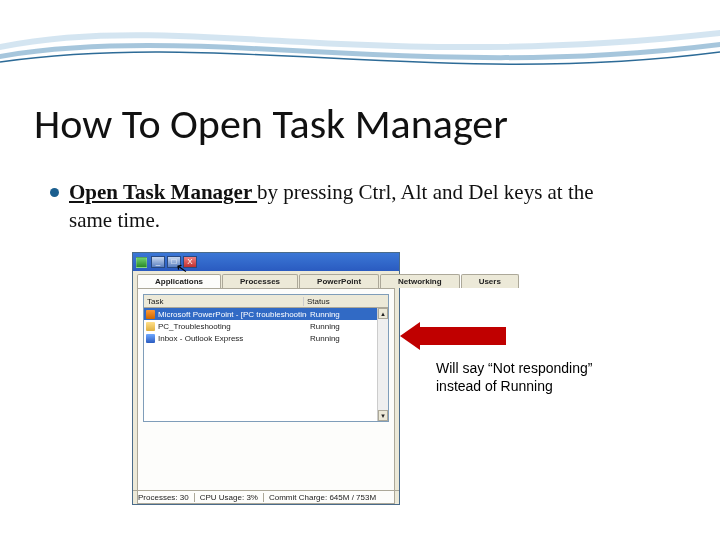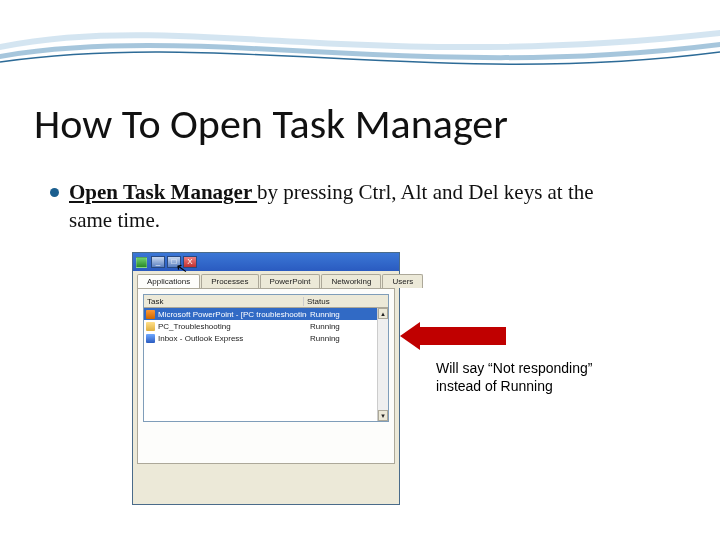--- a/index.html
+++ b/index.html
@@ -98,36 +98,37 @@
     font-size: 8px;
   }
   .tm-menu-item { cursor: pointer; }
   .tm-tabs {
     display: flex;
     padding: 3px 4px 0 4px;
     gap: 0;
     font-size: 8px;
   }
   .tm-tab {
-    padding: 2px 9px;
+    padding: 2px 17px;
     background: #ece9d8;
     border: 1px solid #aca899;
     border-bottom: none;
     border-radius: 2px 2px 0 0;
     cursor: pointer;
     margin-right: 1px;
     position: relative;
     white-space: nowrap;
+    font-weight: bold;
   }
   .tm-tab.active { background: #fdfdfb; z-index: 2; }
   .tm-panel {
     margin: 0 4px 4px 4px;
     border: 1px solid #aca899;
     background: #fdfdfb;
-    height: 176px;
+    height: 216px;
     position: relative;
     padding: 5px;
   }
   .tm-list {
     border: 1px solid #7f9db9;
     background: #fff;
     height: 128px;
     font-size: 8px;
     position: relative;
     overflow: hidden;
@@ -299,20 +300,25 @@
         <span class="tm-row-icon ico-mail"></span>
         <span class="tm-row-task">Inbox - Outlook Express</span>
         <span class="tm-row-status">Running</span>
       </div>
       <div class="tm-scrollbar">
         <div class="tm-scroll-up">▴</div>
         <div class="tm-scroll-down">▾</div>
       </div>
     </div>
   </div>
+  <div class="tm-statusbar">
+    <span class="tm-status-cell">Processes: 30</span>
+    <span class="tm-status-cell">CPU Usage: 3%</span>
+    <span class="tm-status-cell">Commit Charge: 645M / 753M</span>
+  </div>
 </div>
 
 <span class="cursor-arrow">↖</span>
 
 <div class="callout">
   <div class="callout-head"></div>
   <div class="callout-body"></div>
 </div>
 <div class="callout-text">Will say “Not responding” instead of Running</div>
 

